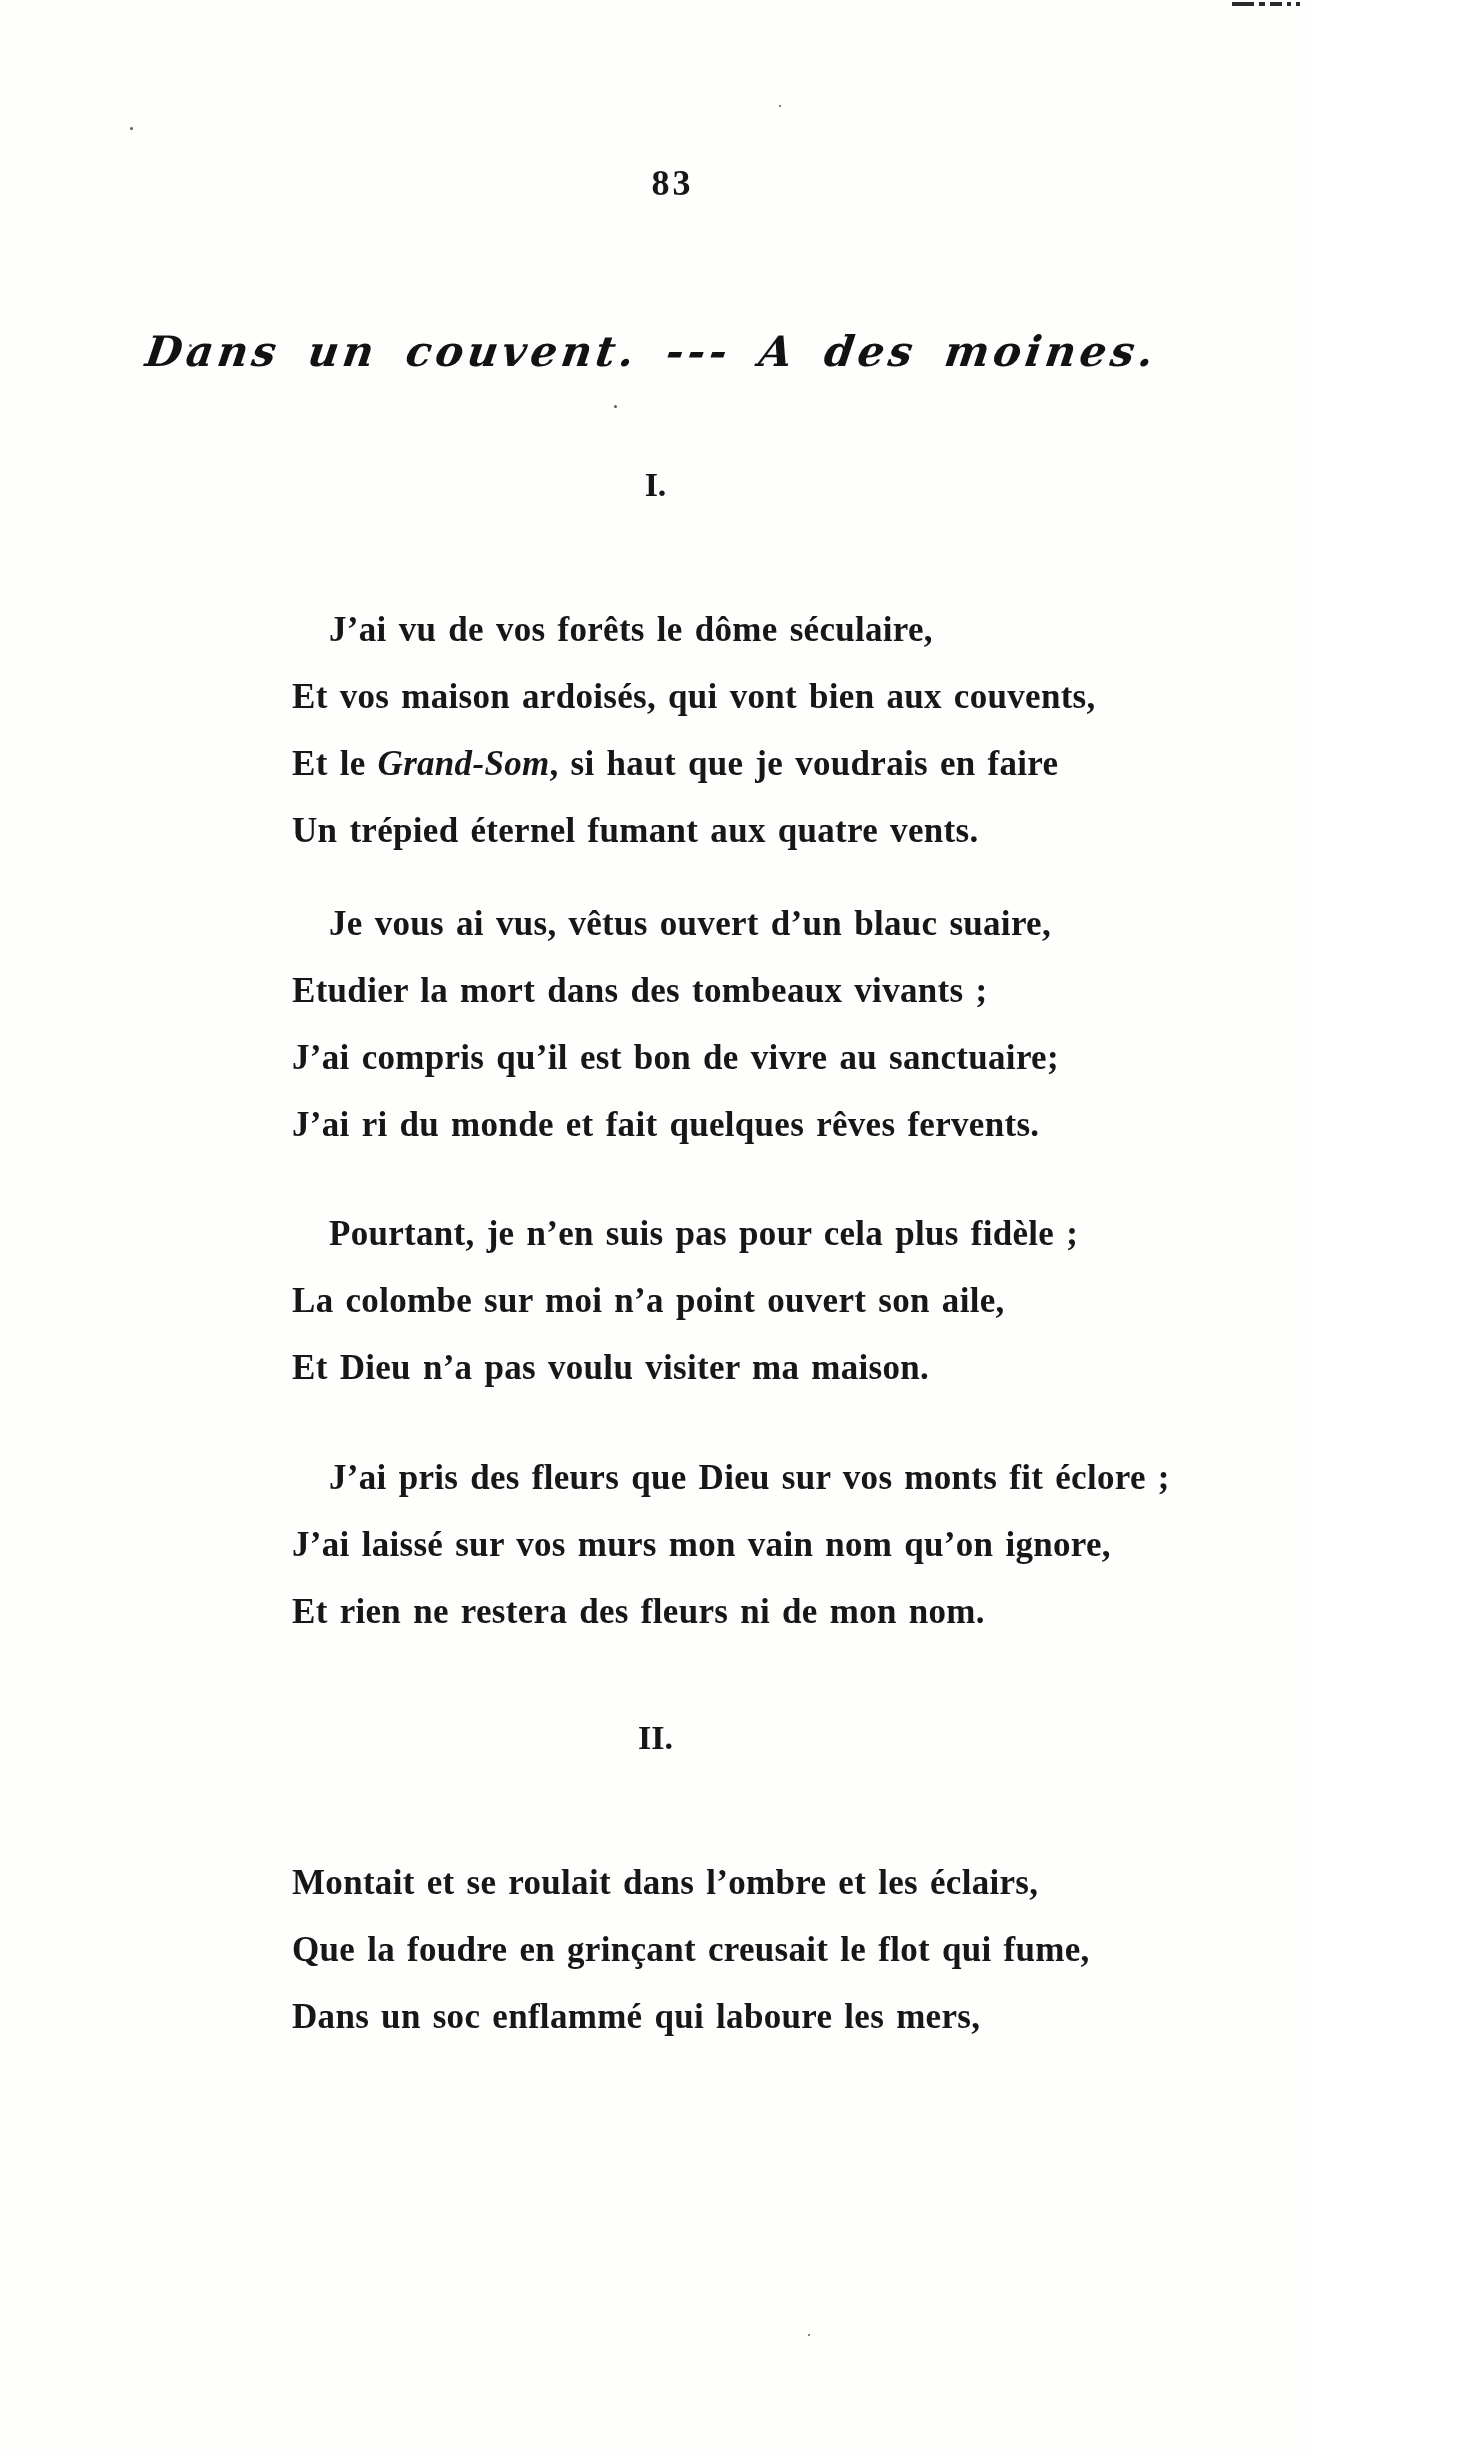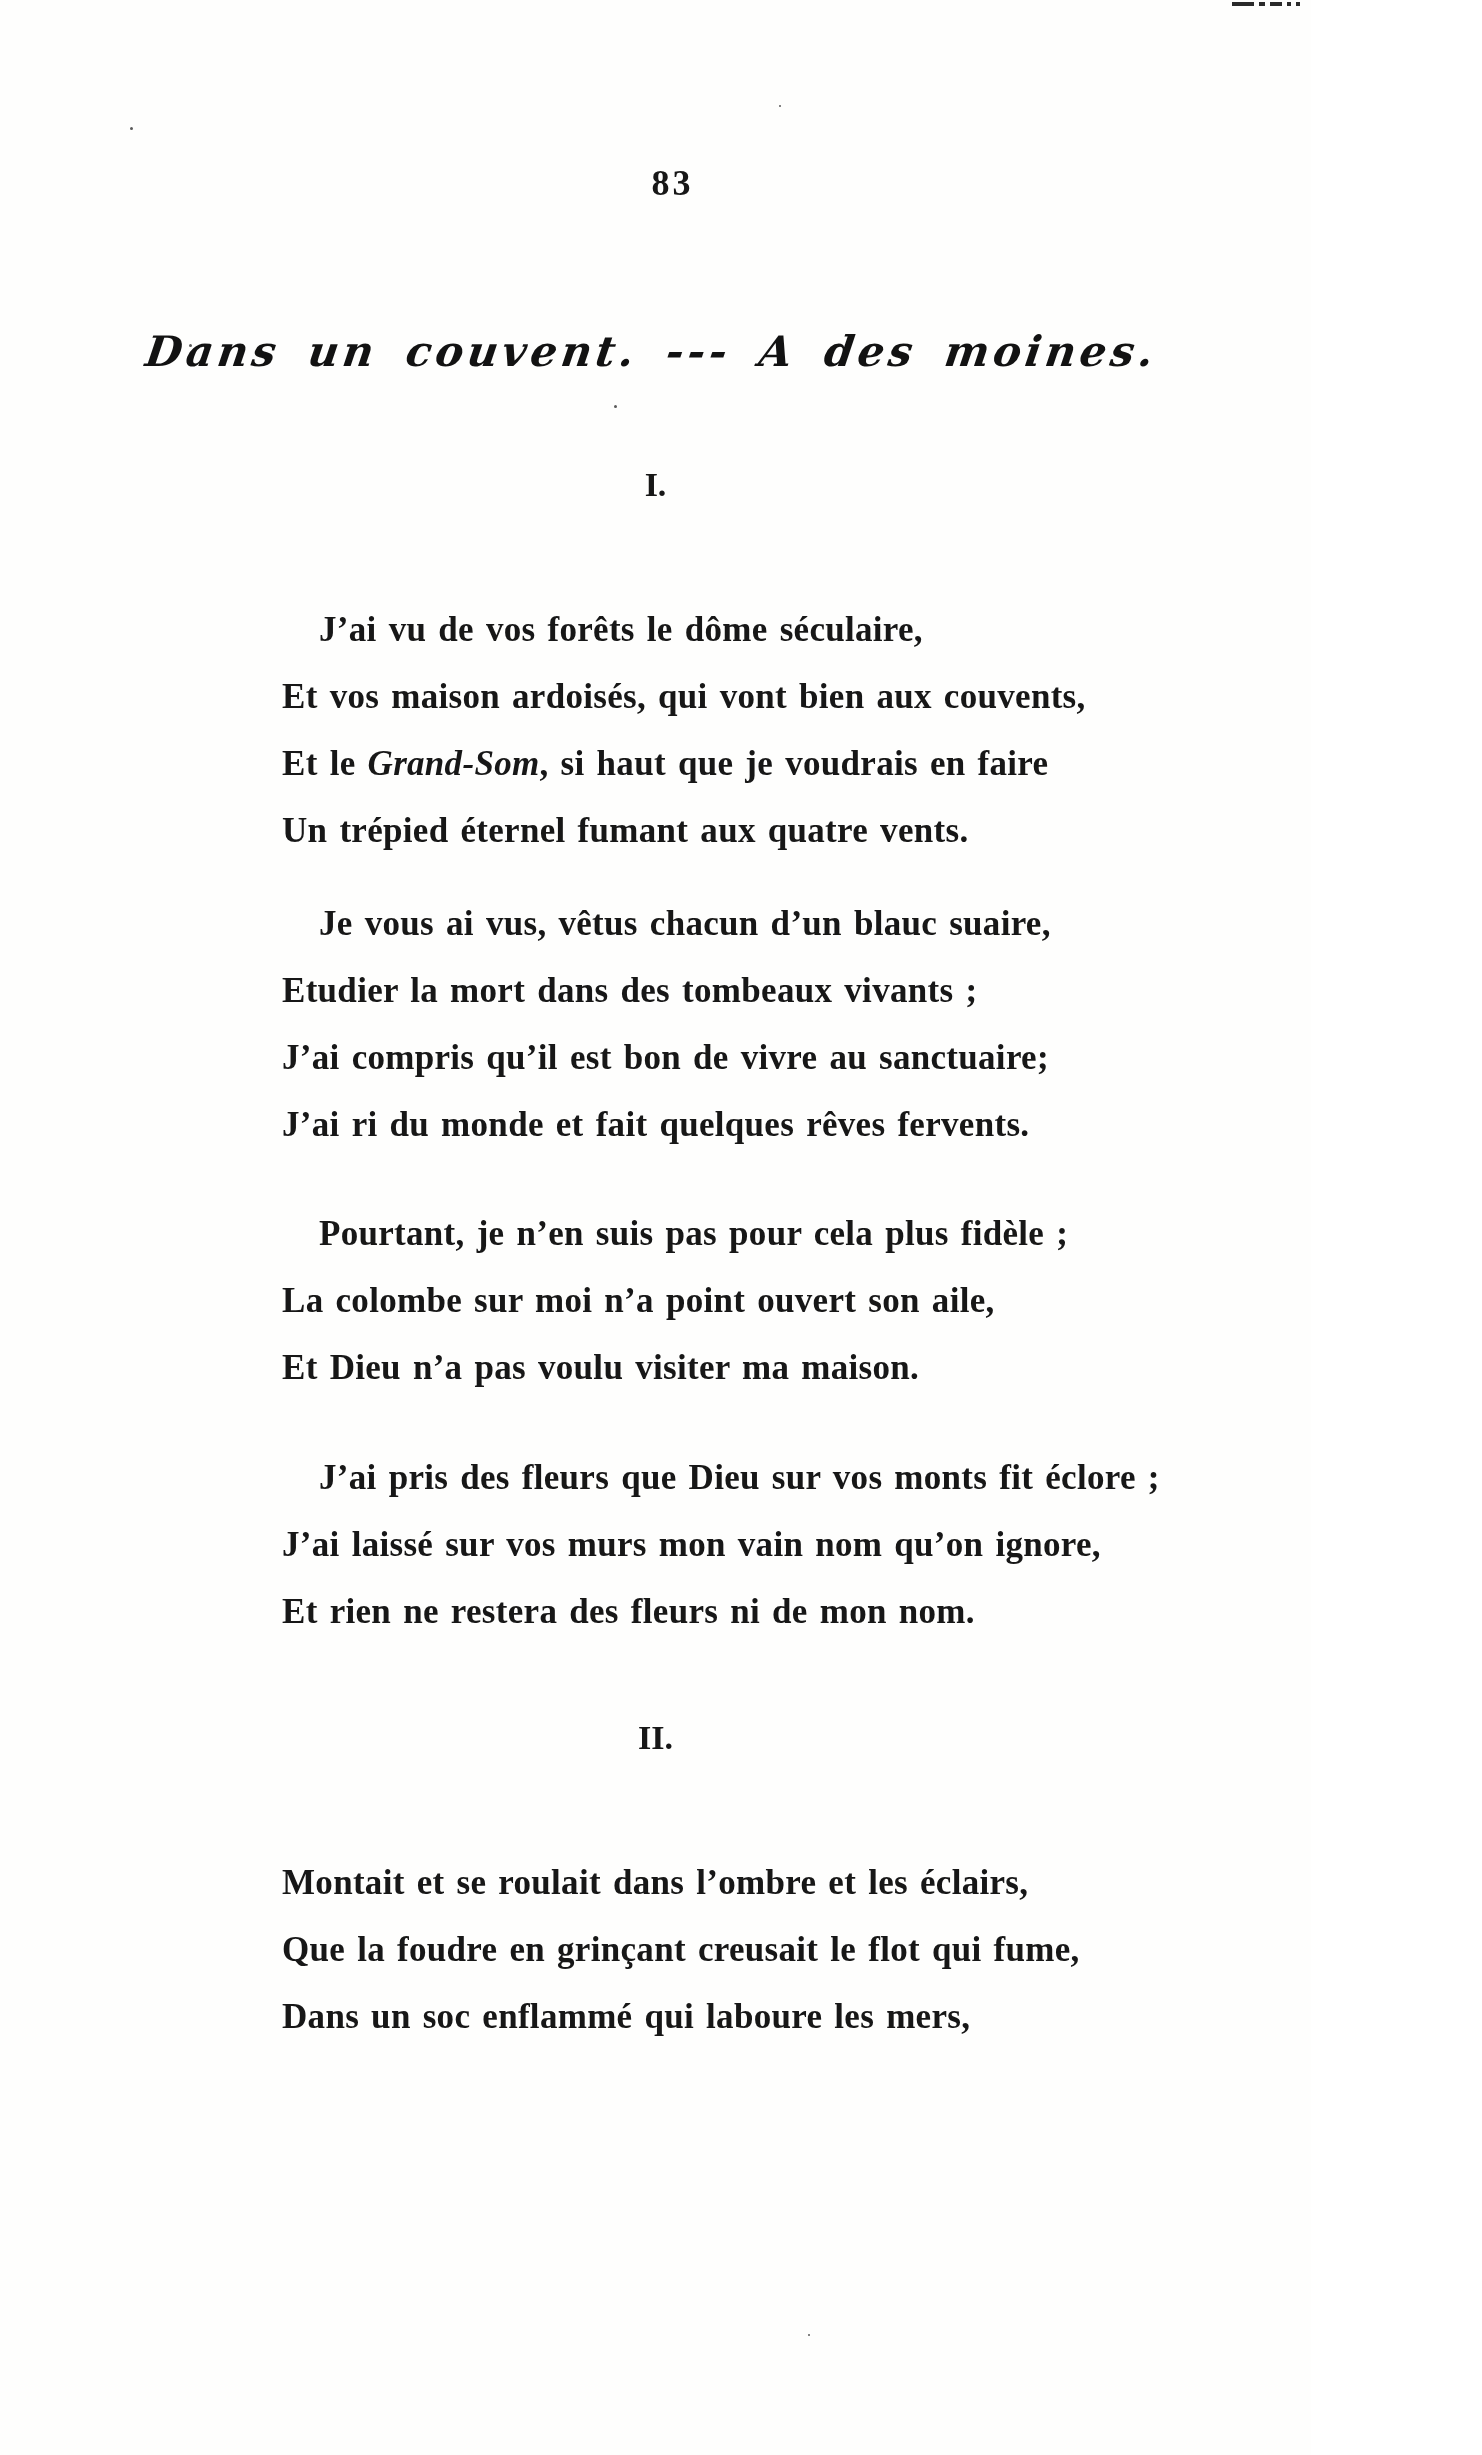--- a/index.html
+++ b/index.html
@@ -77,21 +77,21 @@
     font-size: 34px;
     font-weight: bold;
     line-height: 34px;
   }
   .heading-one  { top: 468px; }
   .heading-two  { top: 1721px; }
 
   
   .stanza {
     position: absolute;
-    left: 282px;
+    left: 292px;
     width: 935px;
     font-size: 35px;
     font-weight: bold;
     line-height: 67px;
     letter-spacing: 0.3px;
     word-spacing: 3px;
     white-space: nowrap;
   }
   .stanza-1 { top: 596px;  }
   .stanza-2 { top: 890px;  }
@@ -128,21 +128,21 @@
   <div class="section-heading heading-one">I.</div>
 
   <div class="stanza stanza-1">
     <div class="line indent">J’ai vu de vos forêts le dôme séculaire,</div>
     <div class="line">Et vos maison ardoisés, qui vont bien aux couvents,</div>
     <div class="line"><span>Et le </span><span class="italic">Grand-Som</span><span>, si haut que je voudrais en faire</span></div>
     <div class="line">Un trépied éternel fumant aux quatre vents.</div>
   </div>
 
   <div class="stanza stanza-2">
-    <div class="line indent">Je vous ai vus, vêtus chacun d’un blauc suaire,</div>
+    <div class="line indent">Je vous ai vus, vêtus ouvert d’un blauc suaire,</div>
     <div class="line">Etudier la mort dans des tombeaux vivants ;</div>
     <div class="line">J’ai compris qu’il est bon de vivre au sanctuaire;</div>
     <div class="line">J’ai ri du monde et fait quelques rêves fervents.</div>
   </div>
 
   <div class="stanza stanza-3">
     <div class="line indent">Pourtant, je n’en suis pas pour cela plus fidèle ;</div>
     <div class="line">La colombe sur moi n’a point ouvert son aile,</div>
     <div class="line">Et Dieu n’a pas voulu visiter ma maison.</div>
   </div>

